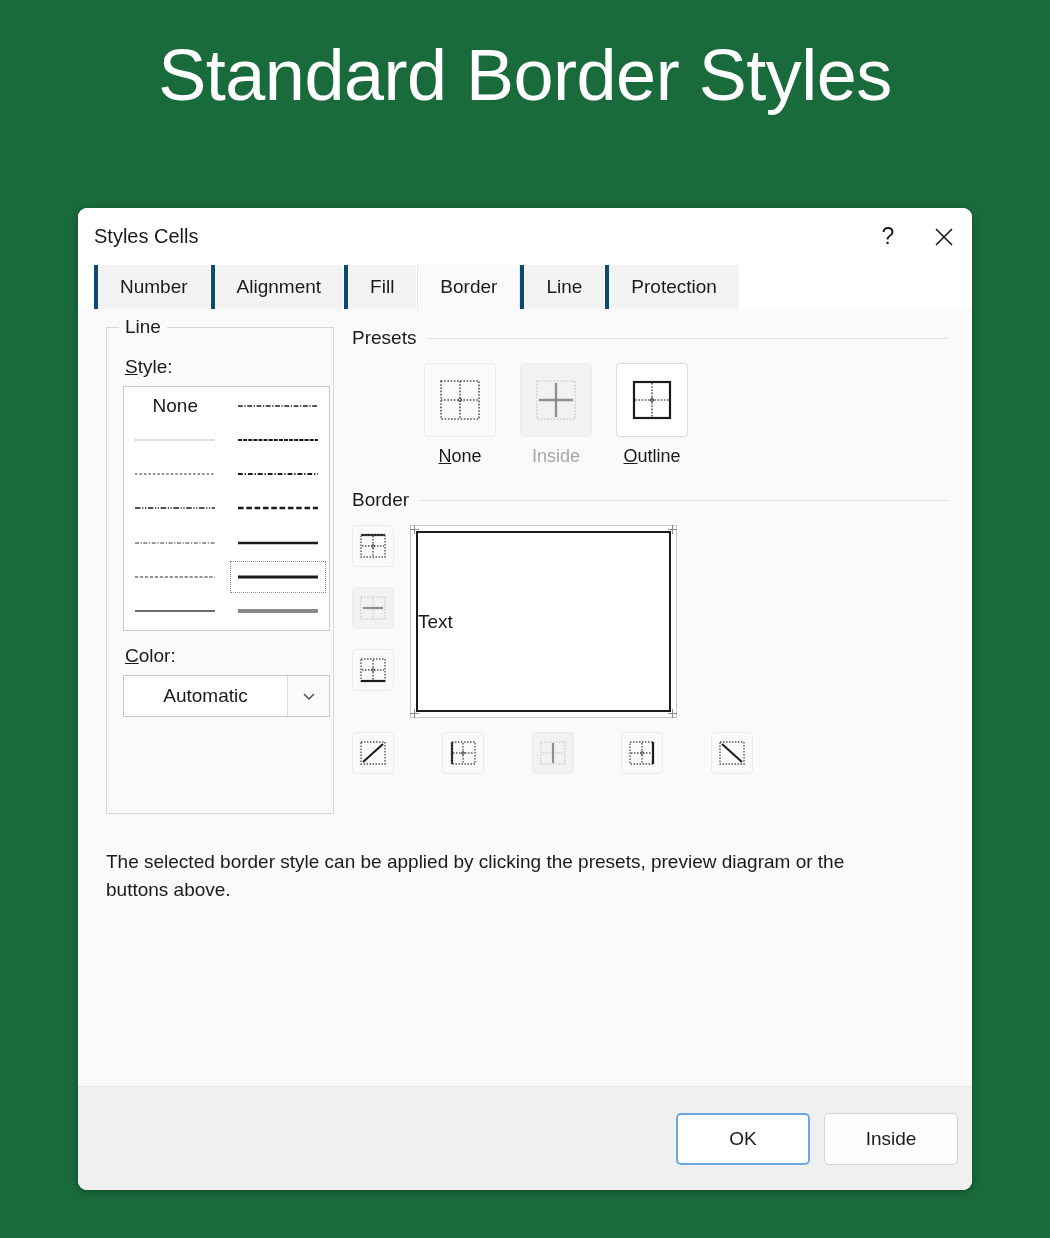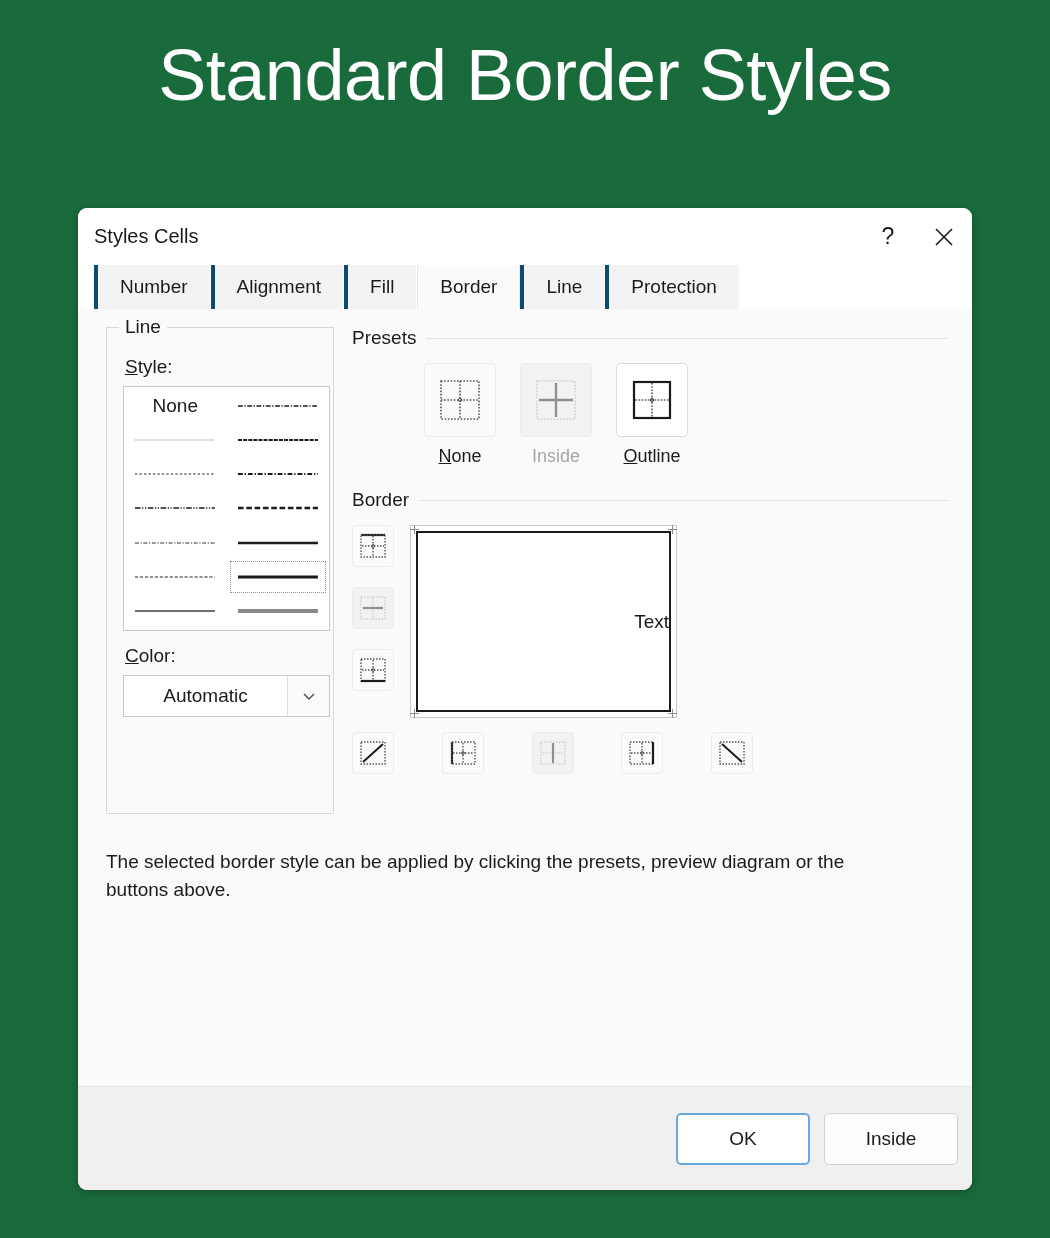--- a/index.html
+++ b/index.html
@@ -210,21 +210,21 @@
     width:267px; height:193px;
     background:#ffffff;
     border:1px solid #c9c9c9;
     position:relative;
     padding:5px;
     cursor:default;
   }
   .preview-inner{
     width:100%; height:100%;
     border:2px solid #1b1b1b;
-    display:flex; align-items:center; justify-content:flex-end;
+    display:flex; align-items:center; justify-content:flex-start;
     font-size:19px; color:#1b1b1b;
     position:relative;
   }
   .hnd{ position:absolute; width:9px; height:9px; }
   .hnd::before{content:"";position:absolute;left:4px;top:0;width:1px;height:9px;background:#8a8a8a;}
   .hnd::after{content:"";position:absolute;top:4px;left:0;height:1px;width:9px;background:#8a8a8a;}
   .hnd.tl{ left:-1px; top:-1px; }
   .hnd.tr{ right:-1px; top:-1px; }
   .hnd.bl{ left:-1px; bottom:-1px; }
   .hnd.br{ right:-1px; bottom:-1px; }

